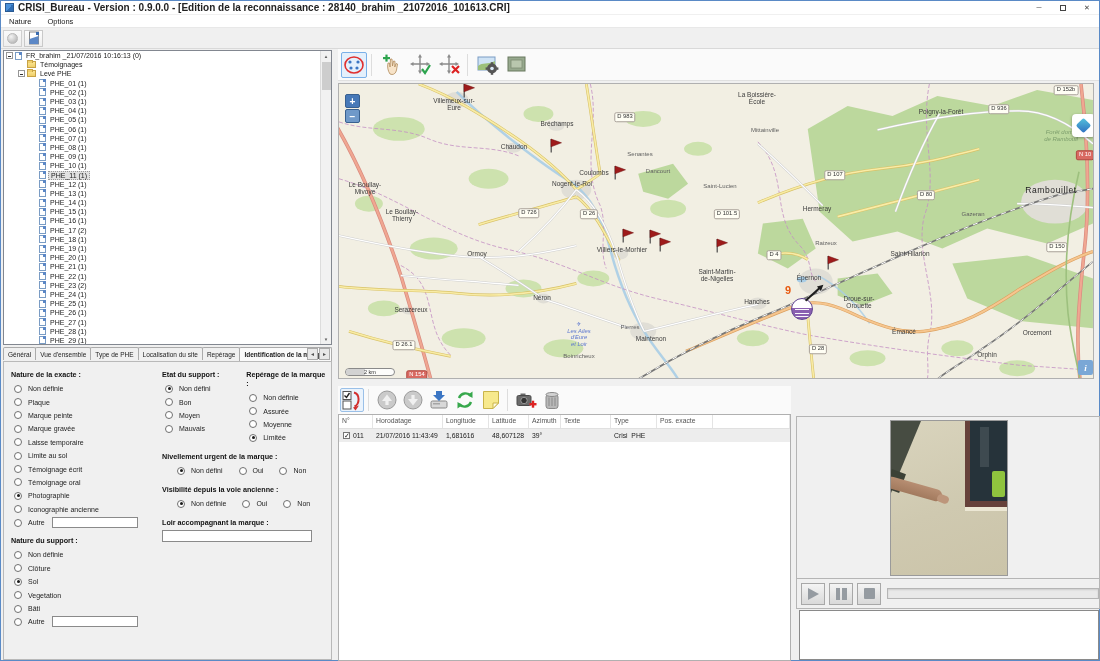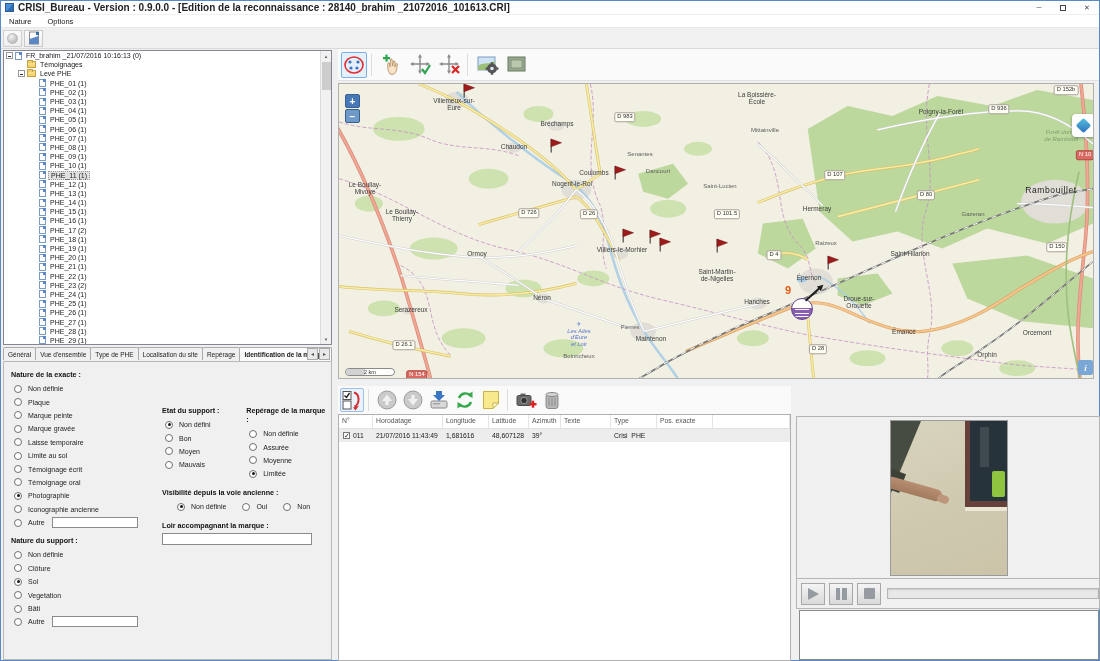--- a/index.html
+++ b/index.html
@@ -48,21 +48,21 @@
   .fcol1{position:absolute;left:7px;top:6px;width:148px;}
   .fcol2{position:absolute;left:158px;top:6px;width:166px;}
   .flabel{font-weight:bold;font-size:7.2px;color:#111;margin:2px 0 3px 0;}
   .opts.v .opt{display:flex;align-items:center;height:13.4px;}
   .opts.h{display:flex;align-items:center;padding-left:12px;height:14px;}
   .opts.h .opt{display:flex;align-items:center;margin-right:13px;}
   .opt{font-size:7px;color:#222;gap:3px;}
   .radio{width:8px;height:8px;border-radius:50%;border:1px solid #707070;background:#fff;position:relative;flex:none;margin:0 3px 0 3px;}
   .radio.on::after{content:"";position:absolute;left:1.5px;top:1.5px;width:3px;height:3px;border-radius:50%;background:#1a1a1a;}
   .mini-input{width:86px;height:11px;border:1px solid #8a8a8a;background:#fff;margin-left:4px;font-size:7px;}
-  .frow2{display:flex;margin-top:36px;}
+  .frow2{display:flex;}
   .frow2>div:first-child{width:86px;}
   .gsp{margin-top:7px;}
   .ffield input{width:150px;height:12px;border:1px solid #8a8a8a;background:#fff;font-size:7px;}
   .ffield textarea{width:152px;height:46px;border:1px solid #8a8a8a;background:#fff;resize:none;font-size:7px;}
   
   .map-toolbar{position:absolute;left:337px;top:48px;width:761px;height:32px;background:#fafafa;display:flex;align-items:center;border-bottom:1px solid #e0e0e0;}
   .mtbtn{width:26px;height:26px;margin-left:3px;display:flex;align-items:center;justify-content:center;border:1px solid transparent;border-radius:2px;}
   .mtbtn.active{border-color:#7ab0e8;background:#e4f0fc;}
   .mtsep{width:1px;height:22px;background:#ddd;margin:0 4px;}
   
@@ -455,20 +455,37 @@
                 <span class="radio"></span>
                 <span>Moyenne</span>
               </label>
               <label class="opt">
                 <span class="radio on"></span>
                 <span>Limitée</span>
               </label>
             </div>
           </div>
       </div>
+      <div class="gsp">
+          <div class="flabel">Nivellement urgent de la marque :</div>
+          <div class="opts h">
+            <label class="opt">
+              <span class="radio on"></span>
+              <span>Non défini</span>
+            </label>
+            <label class="opt">
+              <span class="radio"></span>
+              <span>Oui</span>
+            </label>
+            <label class="opt">
+              <span class="radio"></span>
+              <span>Non</span>
+            </label>
+          </div>
+        </div>
       <div class="gsp">
           <div class="flabel">Visibilité depuis la voie ancienne :</div>
           <div class="opts h">
             <label class="opt">
               <span class="radio on"></span>
               <span>Non définie</span>
             </label>
             <label class="opt">
               <span class="radio"></span>
               <span>Oui</span>

